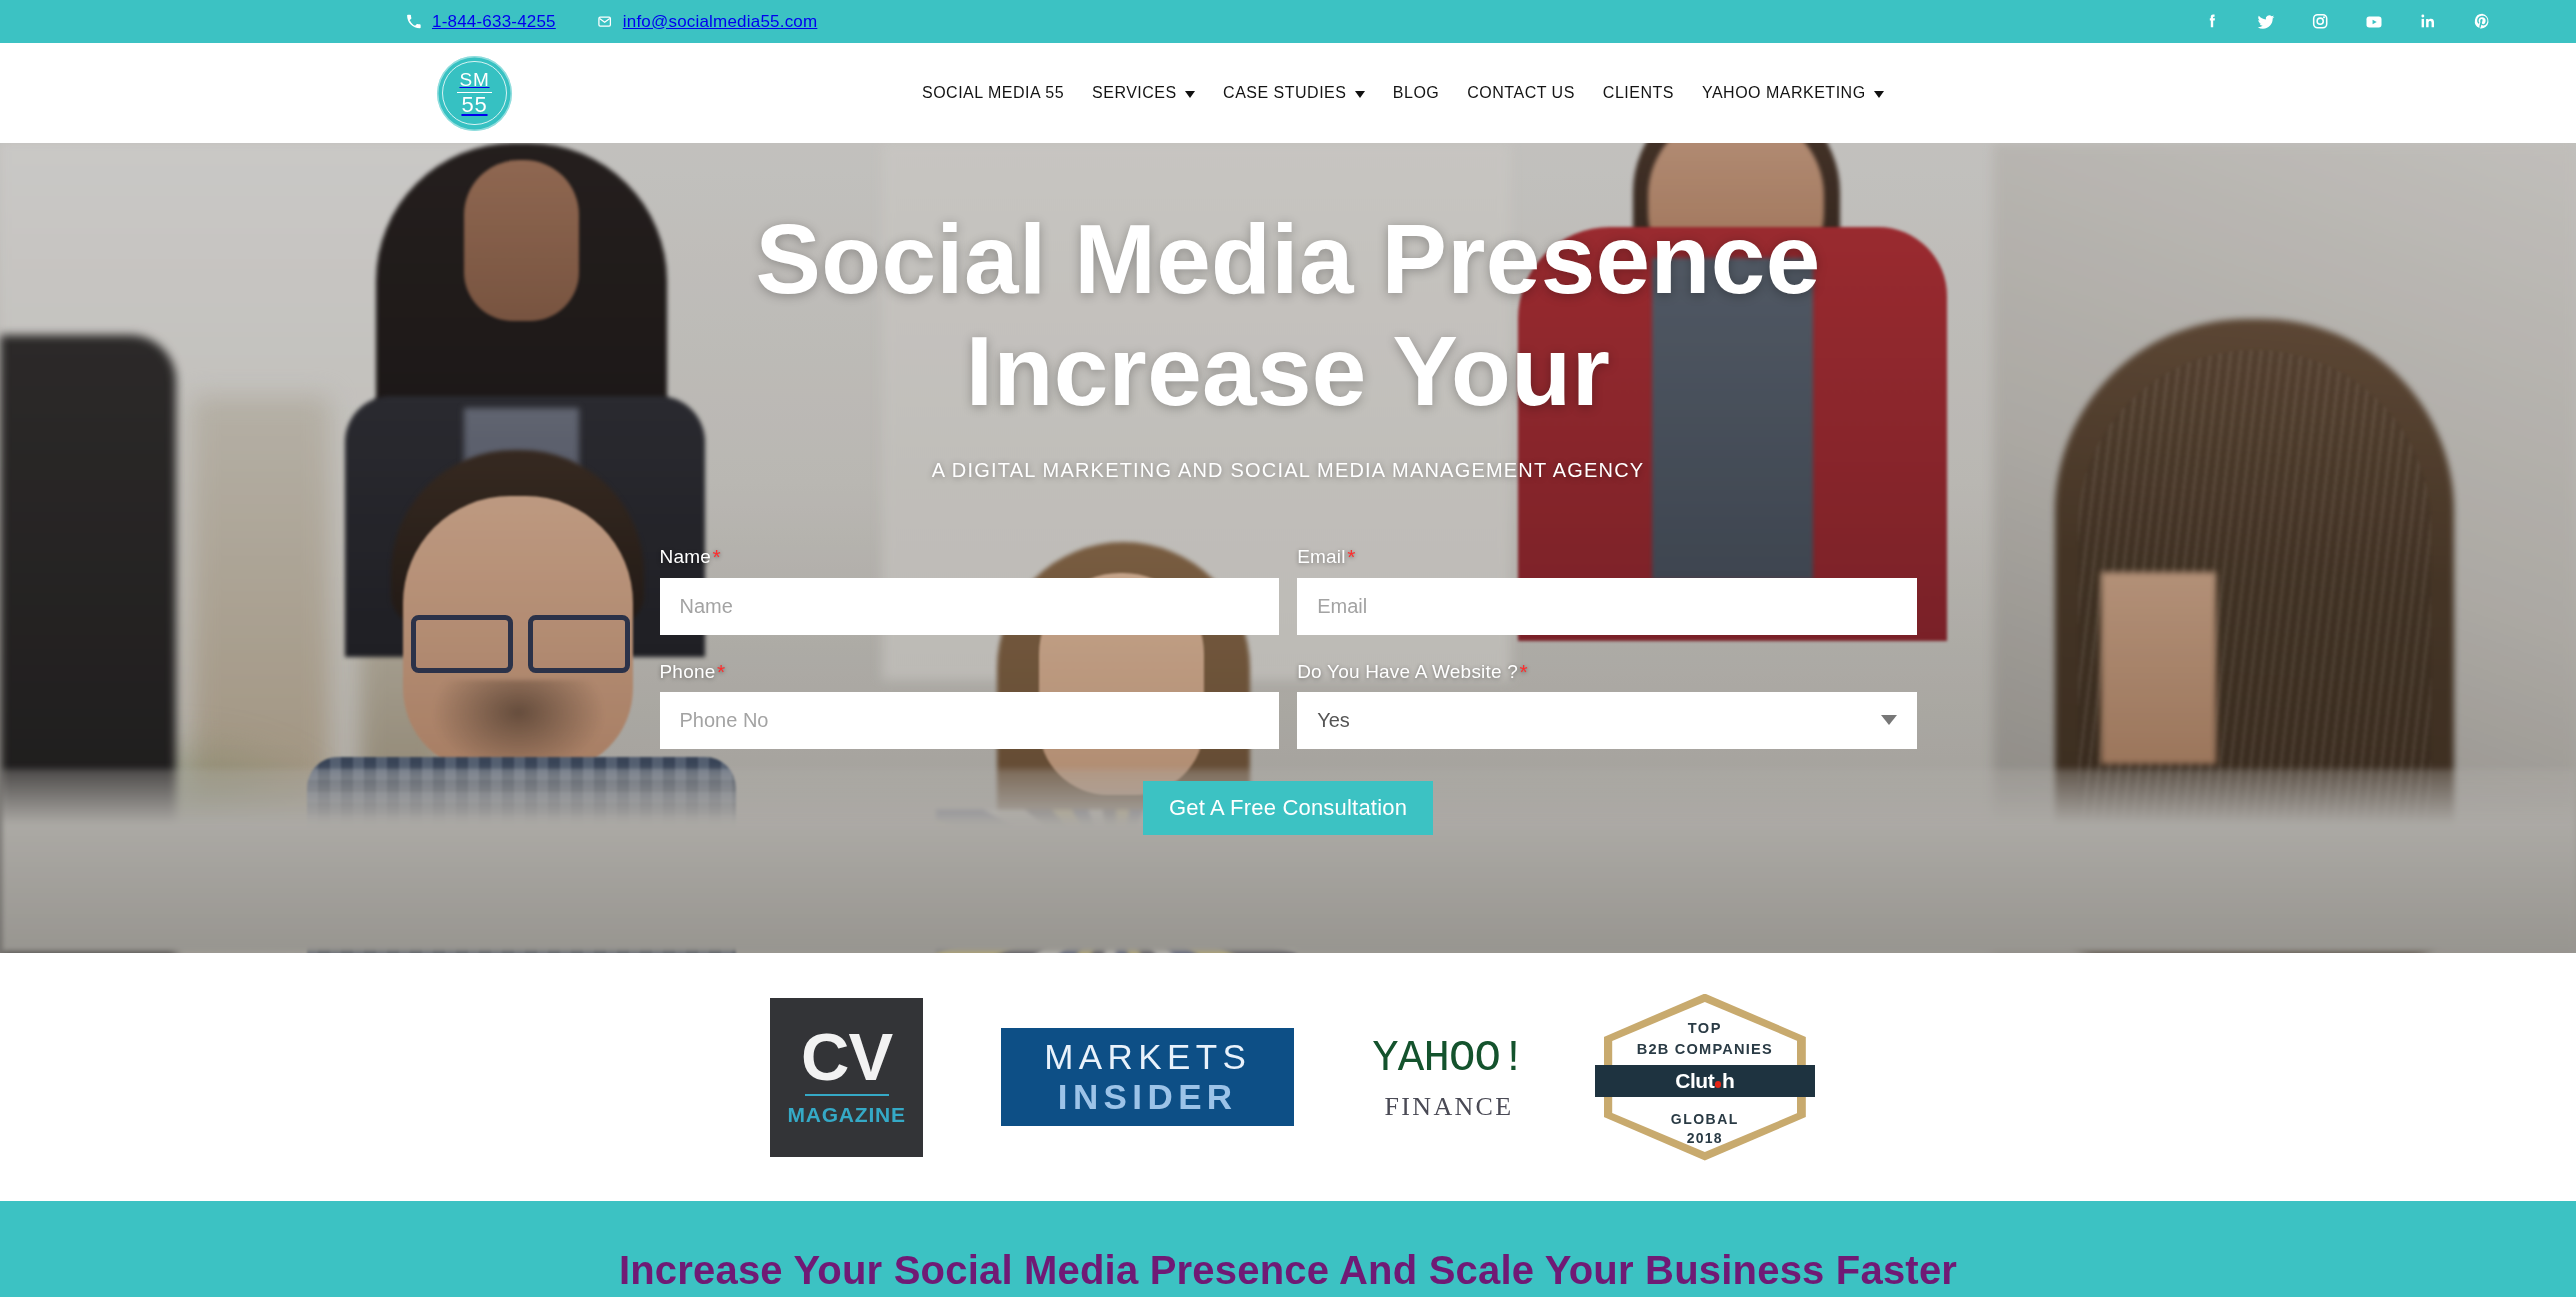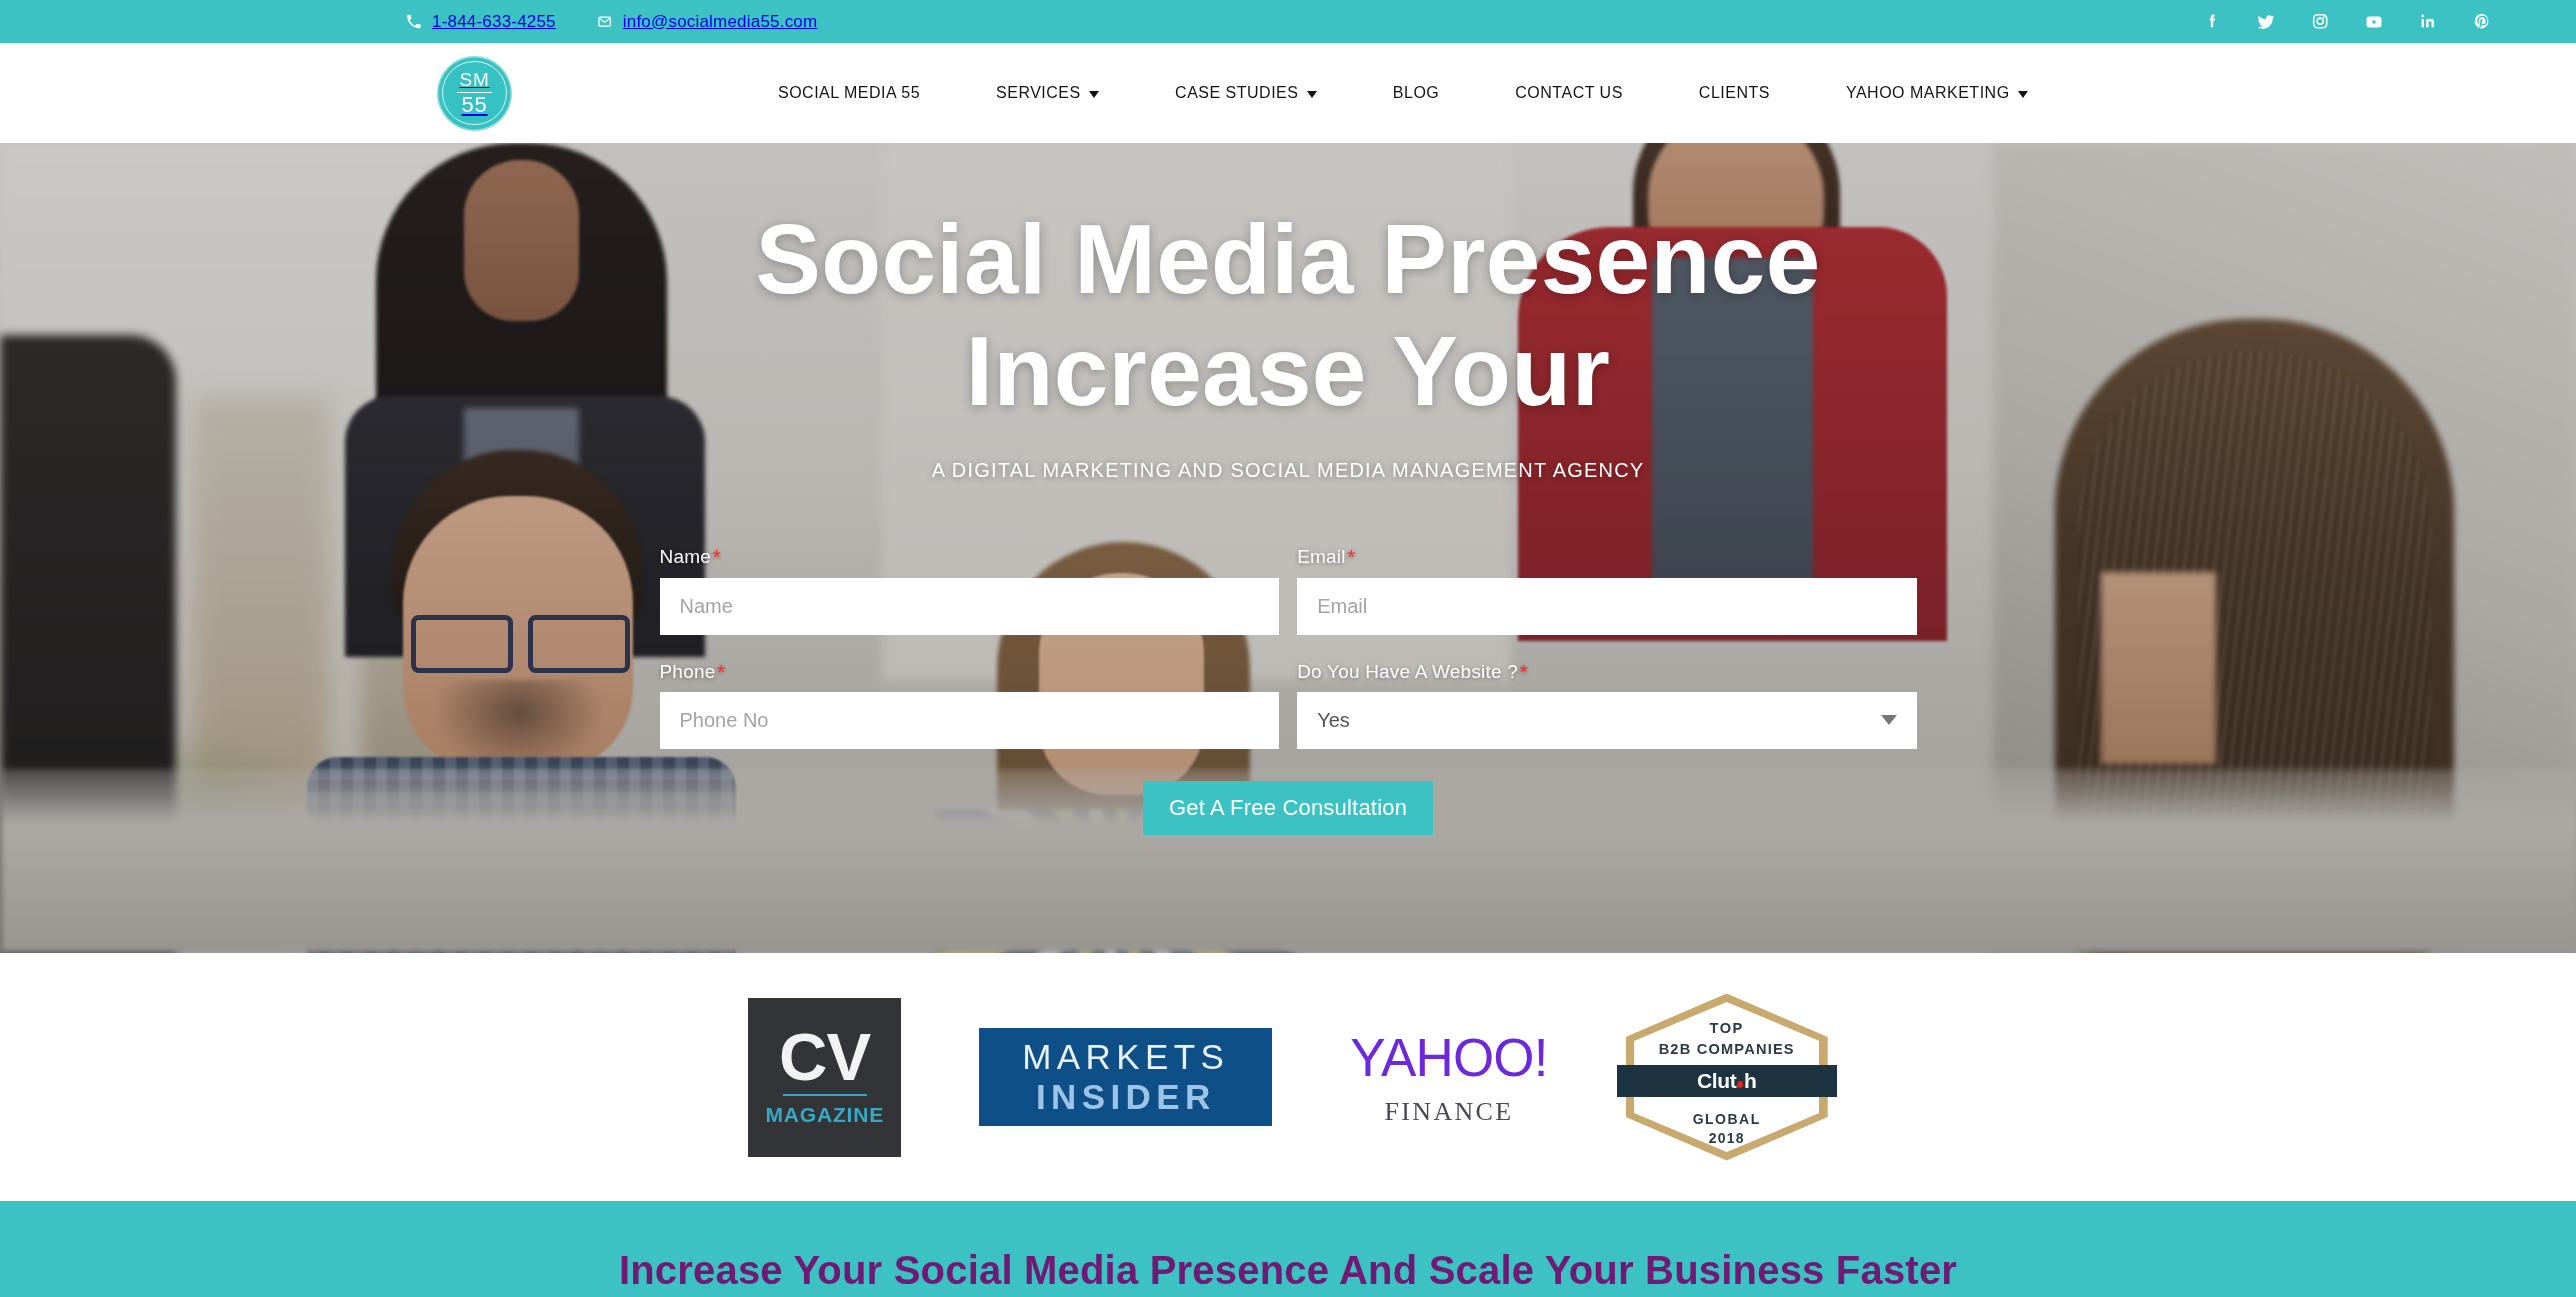--- a/index.html
+++ b/index.html
@@ -45,21 +45,21 @@
   }
   .logo .bar{ width:35px; height:1.2px; background:#fff; margin:2.3px 0 1.5px; position:relative; z-index:2;}
   .logo .n55{
     color:#fff; font-size:22px; line-height:21.5px; letter-spacing:0.8px;
     font-weight:300; position:relative; z-index:2;
   }
   .nav{
     position:absolute; left:0; right:0; display:flex; justify-content:center;
     align-items:center; gap:0; pointer-events:auto;
   }
-  .nav-inner{ display:flex; align-items:center; margin-left:230px;gap:48px; }
+  .nav-inner{ display:flex; align-items:center; margin-left:230px; }
   .nav-item{
     display:flex; align-items:center; gap:8.4px;
     font-size:16px; letter-spacing:0.5px; color:#141414; font-weight:400;
     padding:0 14px; cursor:pointer; white-space:nowrap;
     font-family:"Liberation Sans Narrow","Liberation Sans",sans-serif;
   }
   .caret{ width:0;height:0;border-left:5.4px solid transparent;border-right:5.4px solid transparent;border-top:7px solid #111; margin-top:2.3px;}
 
   
   .hero{
@@ -212,22 +212,22 @@
     font-family:"Liberation Sans Narrow","Liberation Sans",sans-serif;}
 
   .mi-logo{ width:293px; height:98px; background:#0d4f86; display:flex;
     flex-direction:column; align-items:center; justify-content:center; gap:0.8px;}
   .mi-logo .m1{ color:#e9f2fb; font-size:35px; letter-spacing:5.4px; font-weight:300;
     font-family:"Liberation Sans Narrow","Liberation Sans",sans-serif;}
   .mi-logo .m2{ color:#9cc3e8; font-size:35px; letter-spacing:5.4px; font-weight:700;
     font-family:"Liberation Sans Narrow","Liberation Sans",sans-serif;}
 
   .yf-logo{ display:flex; flex-direction:column; align-items:center;}
-  .yf-logo .y{ color:#6d28d9; font-size:53px; font-weight:400; letter-spacing:-0.8px;
-    font-family:Liberation Sans, sans-serif;}
+  .yf-logo .y{ color:#14532d; font-size:44px; font-weight:400; letter-spacing:-0.8px;
+    font-family:Liberation Mono, monospace;}
   .yf-logo .f{ color:#4a4a55; font-size:26px; letter-spacing:2.3px; margin-top:9px;
     font-family:"Liberation Serif", serif;}
 
   .clutch{ position:relative; width:202px; height:167px; }
   .clutch .hexo{ position:absolute; inset:0;
     background:#c8aa6e;
     clip-path:polygon(50% 0,100% 26%,100% 74%,50% 100%,0 74%,0 26%);}
   .clutch .hexi{ position:absolute; inset:8.4px;
     background:#fff;
     clip-path:polygon(50% 0,100% 26%,100% 74%,50% 100%,0 74%,0 26%);}

